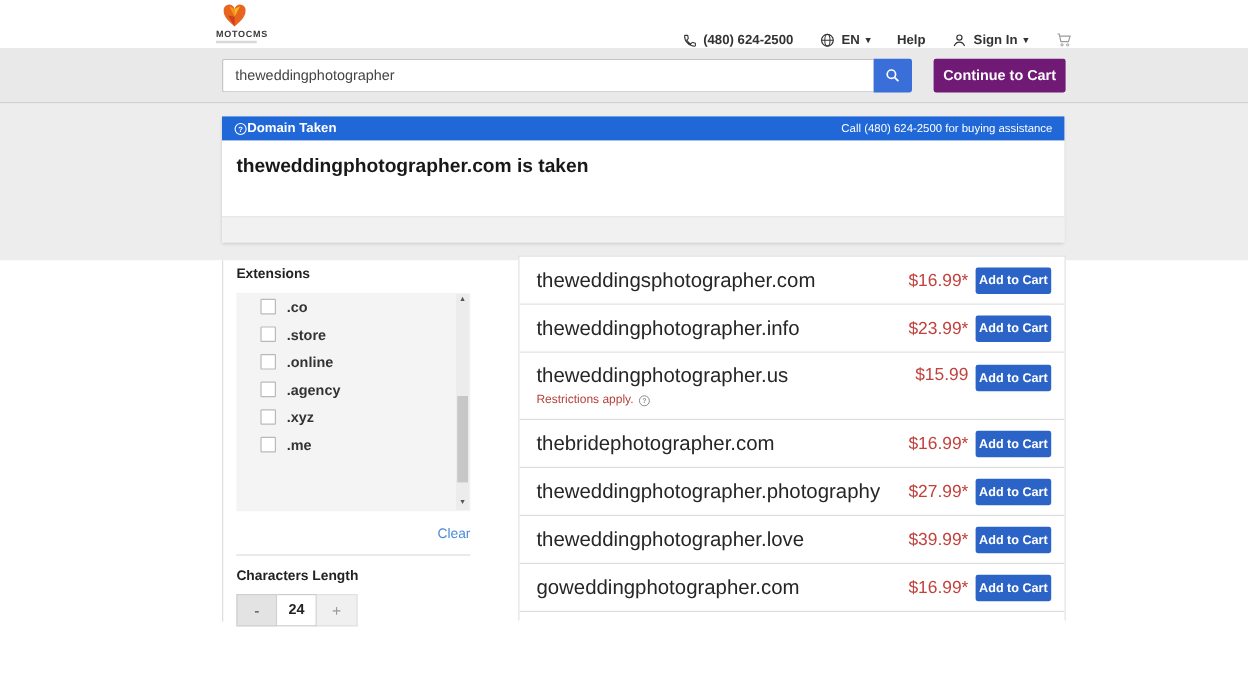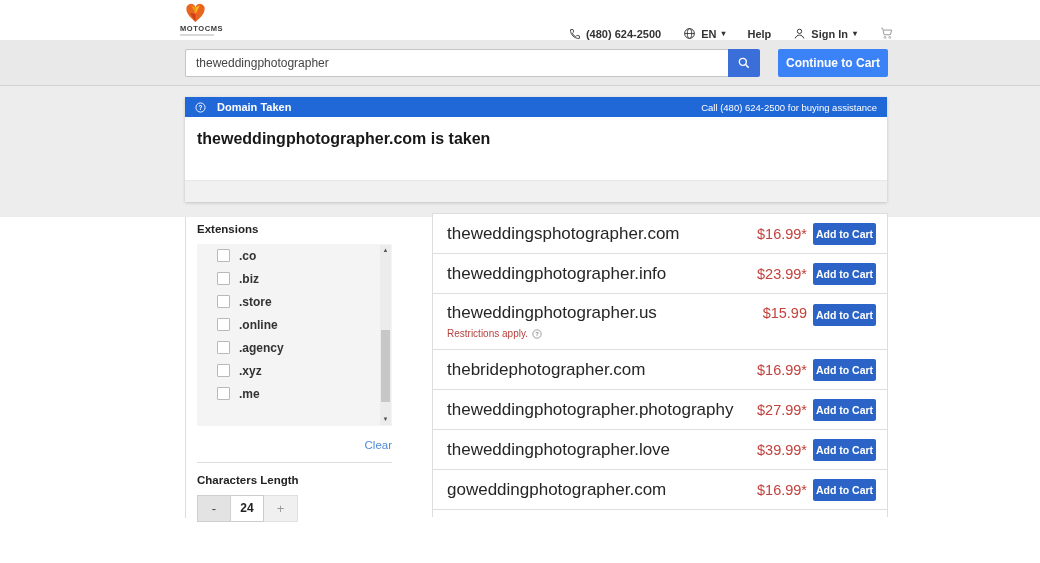--- a/index.html
+++ b/index.html
@@ -19,27 +19,27 @@
   .chev { font-size:8px; color:#333; }
 
   
   .mainnav { height:45px; display:flex; align-items:center; gap:25px; padding-left:181px; background:#fff; border-bottom:1px solid #e2e2e2; }
   .mainnav span { font-size:14px; font-weight:bold; color:#1c1c1c; cursor:pointer; }
 
   
   .searchband { position:relative; height:46px; background:#e9e9e9; border-bottom:1px solid #d2d2d2; }
   .search-input { position:absolute; left:185px; top:9px; width:543px; height:28px; border:1px solid #c4c4c4; border-right:none; padding:4px 10px; font-size:12px; color:#444; font-family:"Liberation Sans",sans-serif; border-radius:2px 0 0 2px; outline:none; }
   .search-btn { position:absolute; left:728px; top:9px; width:32px; height:28px; background:#3a6ed8; border:none; border-radius:0 2px 2px 0; cursor:pointer; display:flex; align-items:center; justify-content:center; }
-  .continue-btn { position:absolute; left:778px; top:9px; width:110px; height:28px; background:#3b82f6; color:#fdfdfd; border:none; border-radius:2px; font-size:12px; font-weight:bold; font-family:"Liberation Sans",sans-serif; cursor:default; }
+  .continue-btn { position:absolute; left:778px; top:9px; width:110px; height:28px; background:#701a75; color:#fdfdfd; border:none; border-radius:2px; font-size:12px; font-weight:bold; font-family:"Liberation Sans",sans-serif; cursor:default; }
 
   
   .heroband { height:131px; background:#ededed; }
   .card { position:relative; margin-left:185px; width:702px; top:11px; height:105px; background:#fff; box-shadow:0 1px 3px rgba(0,0,0,.18); }
   .card-banner { height:20px; background:#2067d8; color:#fff; display:flex; align-items:center; justify-content:space-between; padding:0 10px; }
-  .banner-left { display:flex; align-items:center; gap:11px; font-size:11px; font-weight:bold; }
+  .banner-left { display:flex; align-items:center; gap:0; font-size:11px; font-weight:bold; }
   .banner-right { font-size:9.5px; }
   .card-heading { position:absolute; left:12px; top:33px; font-size:16px; font-weight:bold; color:#181818; }
   .checklist { position:absolute; left:486px; top:34px; list-style:none; }
   .checklist li { display:flex; align-items:center; gap:7px; font-size:10.5px; color:#4a4a4a; margin-bottom:7px; }
   .card-foot { position:absolute; left:0; right:0; bottom:0; height:22px; background:#f1f1f1; border-top:1px solid #e7e7e7; }
 
   
   .main { position:relative; height:301px; background:#fff; }
 
   
@@ -163,24 +163,20 @@
     <aside class="sidebar">
       <div class="filter-label lbl-ext">Extensions</div>
       <div class="ext-box">
         <div id="ext-list">
             <div class="ext-item">
               <span class="ext-cb"></span>
               <span class="ext-label">.co</span>
             </div>
             <div class="ext-item">
               <span class="ext-cb"></span>
-              <span class="ext-label">.biz</span>
-            </div>
-            <div class="ext-item">
-              <span class="ext-cb"></span>
               <span class="ext-label">.store</span>
             </div>
             <div class="ext-item">
               <span class="ext-cb"></span>
               <span class="ext-label">.online</span>
             </div>
             <div class="ext-item">
               <span class="ext-cb"></span>
               <span class="ext-label">.agency</span>
             </div>

